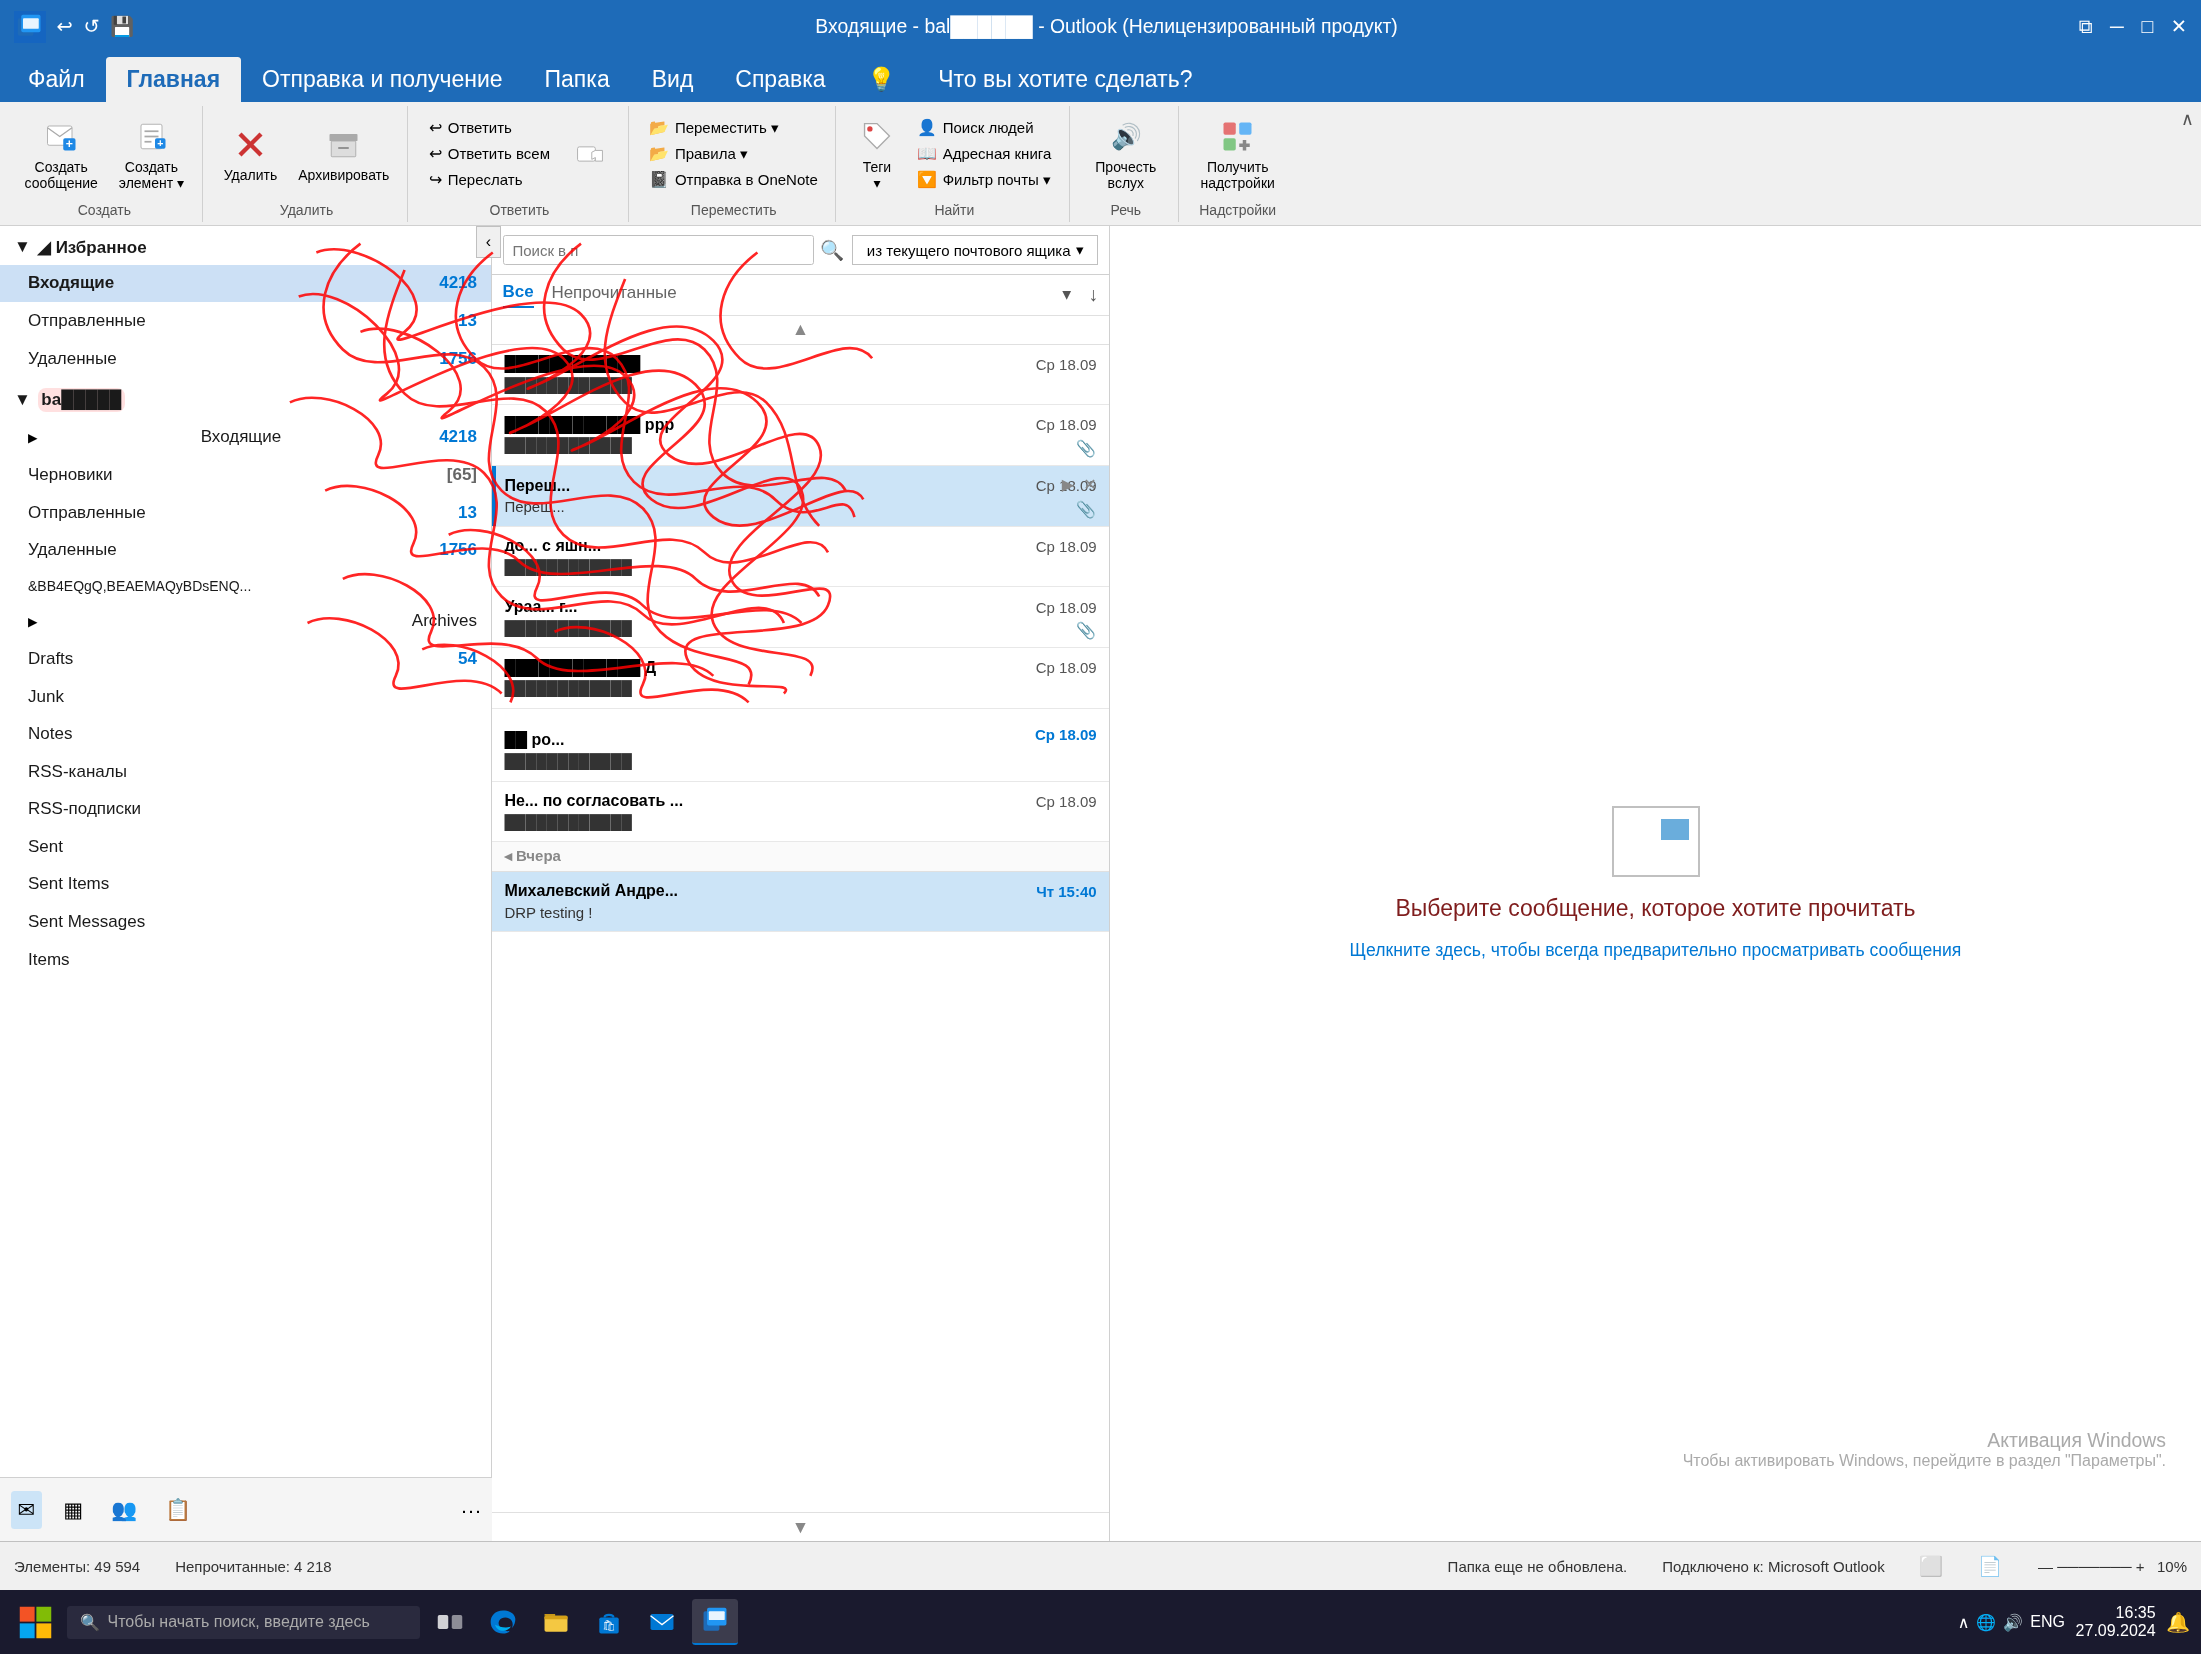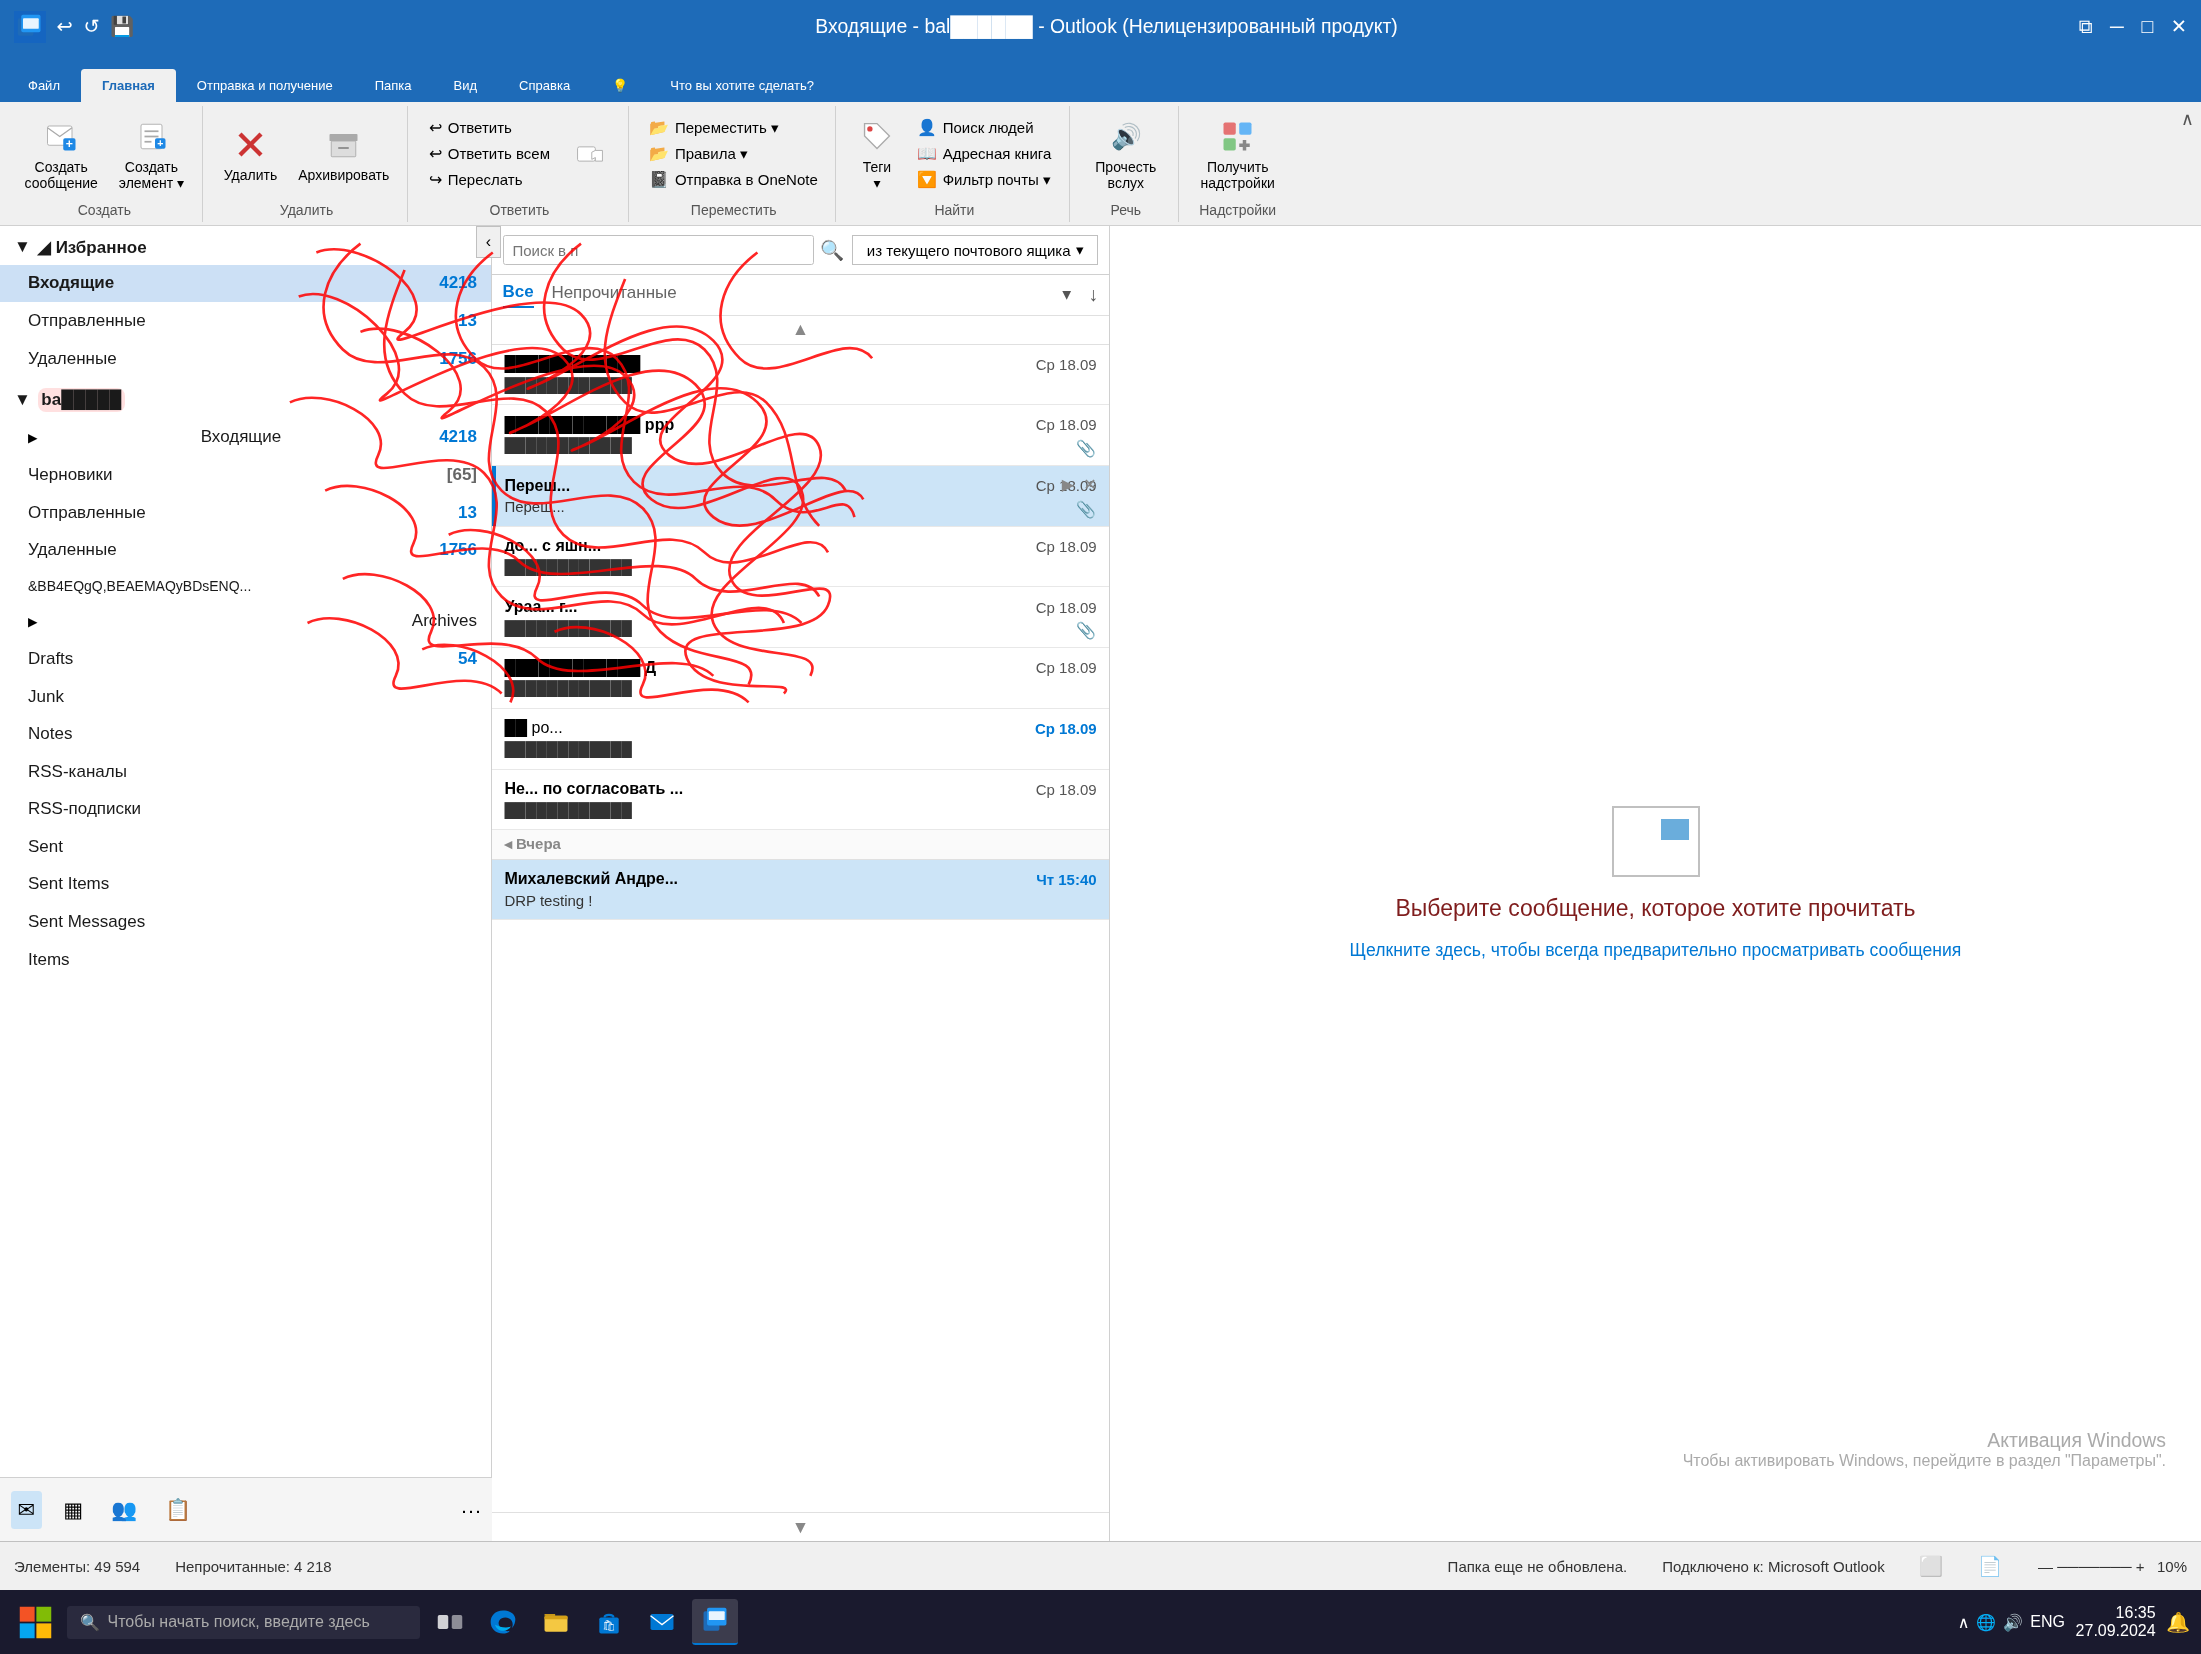--- a/index.html
+++ b/index.html
@@ -25,21 +25,21 @@
     
     .ribbon-tabs {
       background: #1e6bb8;
       height: 49px;
       display: flex;
       align-items: flex-end;
       padding: 0 7px;
     }
     .ribbon-tab {
       padding: 8.8px 21px;
-      font-size: 13px;
+      font-size: 23px;
       color: white;
       cursor: pointer;
       border-radius: 3.5px 3.5px 0 0;
     }
     .ribbon-tab.active {
       background: #f0f0f0;
       color: #1e6bb8;
       font-weight: 600;
     }
 
@@ -699,21 +699,21 @@
       <div class="email-item">
         <div class="email-item-header">
           <span class="email-sender">████████████ Д</span>
           <span class="email-date">Ср 18.09</span>
         </div>
         <div class="email-subject">████████████</div>
       </div>
 
       <div class="email-item">
         <div class="email-item-header">
-          <span class="email-sender" style="font-weight:400;">██ ро...</span>
+          <span class="email-sender" style="font-weight:700;margin-top:12px;">██ ро...</span>
           <span class="email-date bold">Ср 18.09</span>
         </div>
         <div class="email-subject" style="font-weight:700;">████████████</div>
       </div>
 
       <div class="email-item">
         <div class="email-item-header">
           <span class="email-sender">Не... по согласовать ...</span>
           <span class="email-date">Ср 18.09</span>
         </div>

